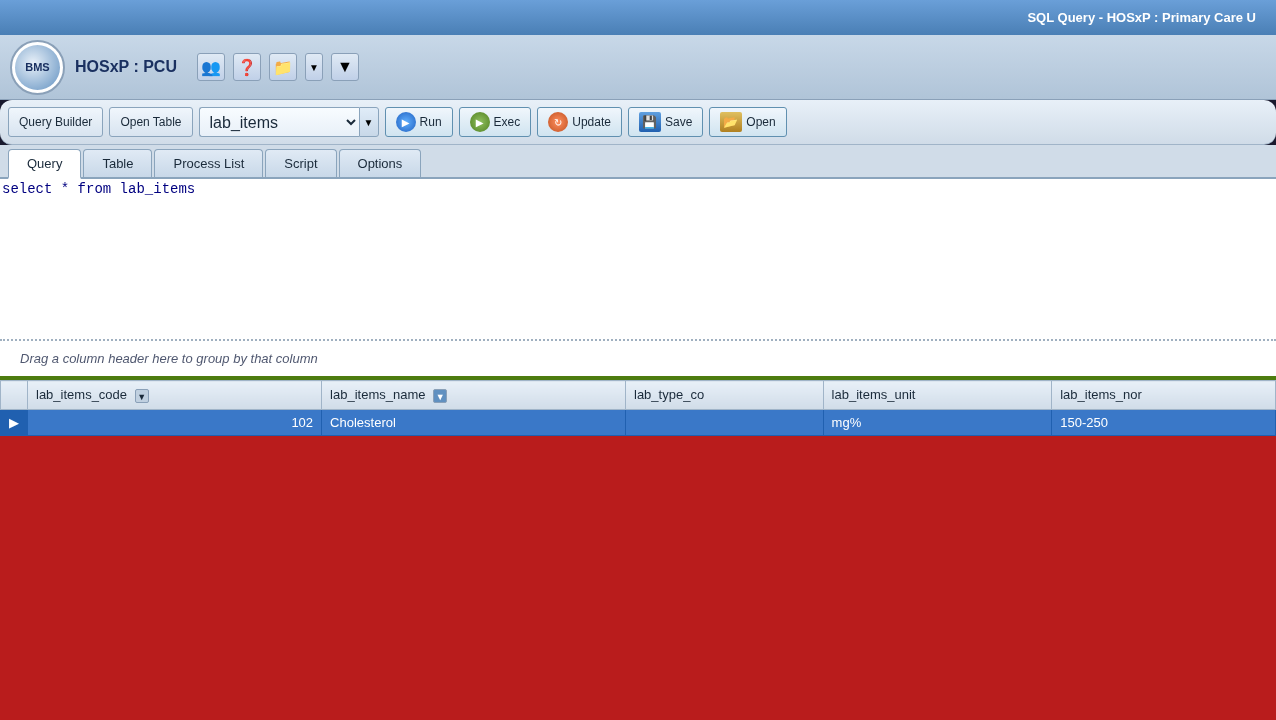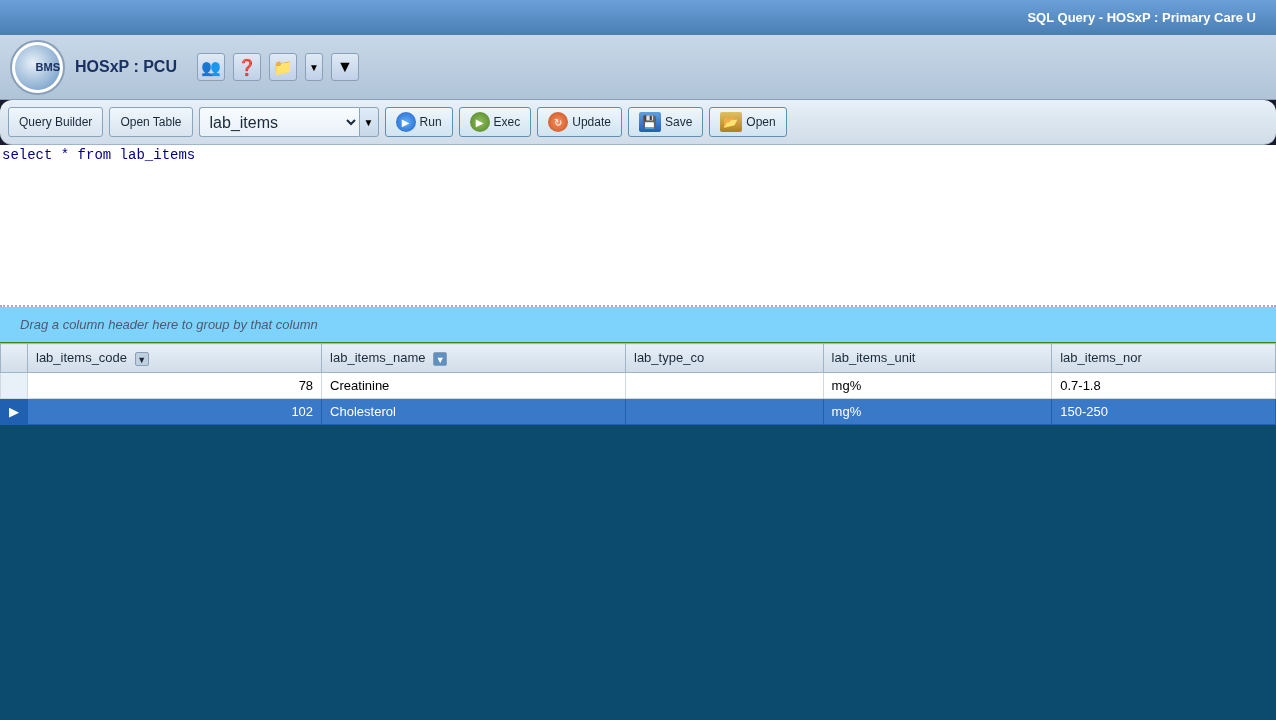--- a/index.html
+++ b/index.html
@@ -48,21 +48,21 @@
       flex-shrink: 0;
     }
 
     .logo-inner {
       width: 45px;
       height: 45px;
       border-radius: 50%;
       background: radial-gradient(circle at 40% 40%, #e8f0f8, #6090c0);
       display: flex;
       align-items: center;
-      justify-content: flex-end;
+      justify-content: center;
       font-size: 10px;
       font-weight: bold;
       color: #1a3a6a;
       position: relative;
     }
 
     .bms-text {
       font-size: 11px;
       font-weight: bold;
       color: #1a3060;
@@ -296,32 +296,32 @@
     
     .results-area {
       flex: 1;
       display: flex;
       flex-direction: column;
       background: #d0dce8;
       overflow: hidden;
     }
 
     .group-by-bar {
-      background: #7dd3fc;
+      background: #ffffff;
       padding: 10px 20px;
       color: #505870;
       font-size: 13px;
-      border-bottom: 1px solid #4d7c0f;
+      border-bottom: 4px solid #4d7c0f;
       font-style: italic;
     }
 
     .table-container {
       flex: 1;
       overflow: auto;
-      background: #0c4a6e;
+      background: #b91c1c;
     }
 
     table {
       width: 100%;
       border-collapse: collapse;
       font-size: 13px;
     }
 
     thead tr th {
       background: linear-gradient(to bottom, #e8f0f8, #d0dce8);
@@ -448,20 +448,37 @@
   </button>
 
   <button class="toolbar-run-btn">
     <div class="open-icon-wrap">📂</div>
     <span>Open</span>
   </button>
 </div>
 
 <div class="main-area">
 
+  <div class="tab-bar">
+    <div class="tab active">
+      <span>Query</span>
+    </div>
+    <div class="tab">
+      <span>Table</span>
+    </div>
+    <div class="tab">
+      <span>Process List</span>
+    </div>
+    <div class="tab">
+      <span>Script</span>
+    </div>
+    <div class="tab">
+      <span>Options</span>
+    </div>
+  </div>
 
   <textarea class="query-area" spellcheck="false" style="">select * from lab_items</textarea>
 
   <div class="dotted-separator"></div>
 
   <div class="results-area">
     <div class="group-by-bar">Drag a column header here to group by that column</div>
 
     <div class="table-container">
       <table>
@@ -481,28 +498,20 @@
             </th>
             <th>
               <span>lab_items_unit</span>
             </th>
             <th>
               <span>lab_items_nor</span>
             </th>
           </tr>
         </thead>
         <tbody id="results-tbody">
-        <tr>
-              <td class="row-indicator"></td>
-              <td style="text-align: right;">78</td>
-              <td>Creatinine</td>
-              <td></td>
-              <td>mg%</td>
-              <td>0.7-1.8</td>
-            </tr>
             <tr class="selected">
               <td class="row-indicator selected">▶</td>
               <td style="text-align: right;">102</td>
               <td>Cholesterol</td>
               <td></td>
               <td>mg%</td>
               <td>150-250</td>
             </tr>
           </tbody>
       </table>

